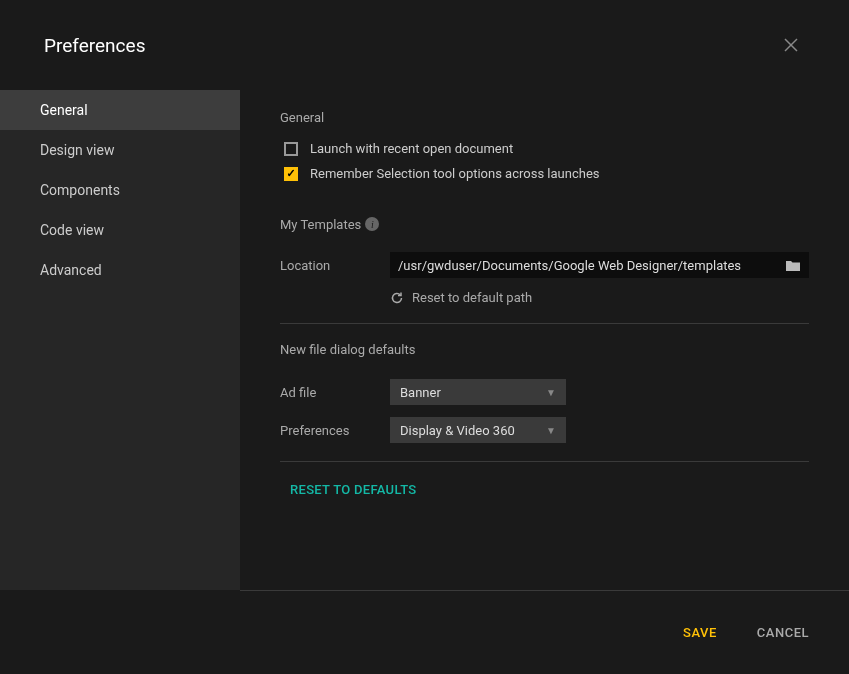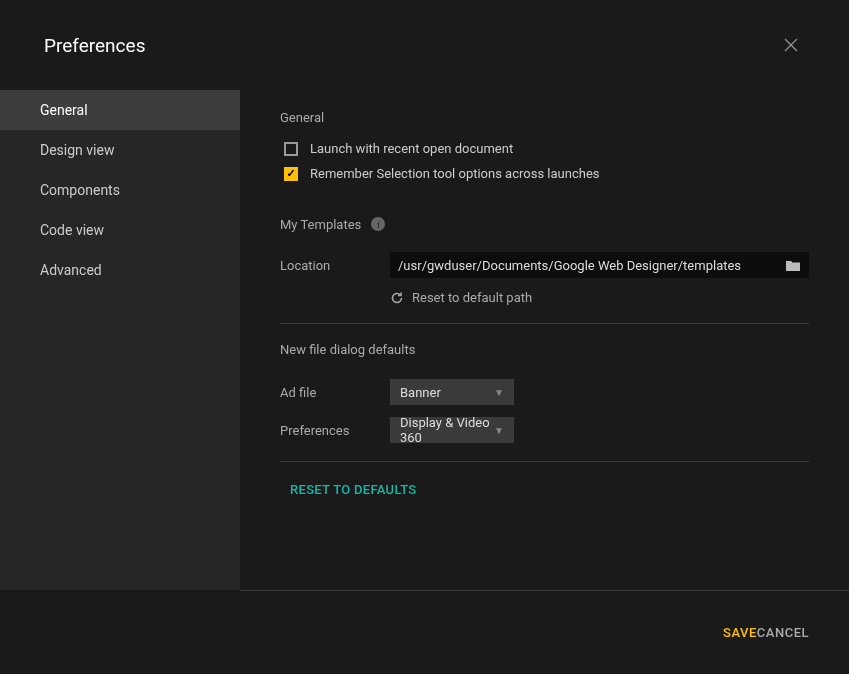--- a/index.html
+++ b/index.html
@@ -99,21 +99,21 @@
       font-size: 11px;
       font-weight: bold;
       line-height: 1;
     }
     .checkbox-label {
       color: #ccc;
       font-size: 13px;
     }
     .section-header {
       display: flex;
-      gap: 10px;
+      gap: 4px;
       margin-top: 36px;
       margin-bottom: 20px;
     }
     .section-header-text {
       color: #aaa;
       font-size: 13px;
     }
     .info-icon {
       width: 14px;
       height: 14px;
@@ -173,21 +173,21 @@
     .reset-link-text {
       color: #aaa;
       font-size: 13px;
     }
     .divider {
       border: none;
       border-top: 1px solid #3a3a3a;
       margin: 18px 0;
     }
     .select {
-      width: 124px;
+      width: 176px;
       height: 26px;
       background: #3a3a3a;
       display: flex;
       align-items: center;
       justify-content: space-between;
       padding: 0 10px;
       cursor: pointer;
     }
     .select-value {
       color: #ddd;
@@ -206,20 +206,21 @@
       letter-spacing: 0.3px;
       cursor: pointer;
       display: inline-block;
     }
     .footer {
       height: 84px;
       padding-right: 40px;
       display: flex;
       align-items: center;
       justify-content: flex-end;
+      gap: 40px;
       border-top: 1px solid #3a3a3a;
       margin-left: 240px;
     }
     .btn-save {
       color: #ffc107;
       font-size: 13px;
       font-weight: 500;
       letter-spacing: 0.5px;
       cursor: pointer;
     }

